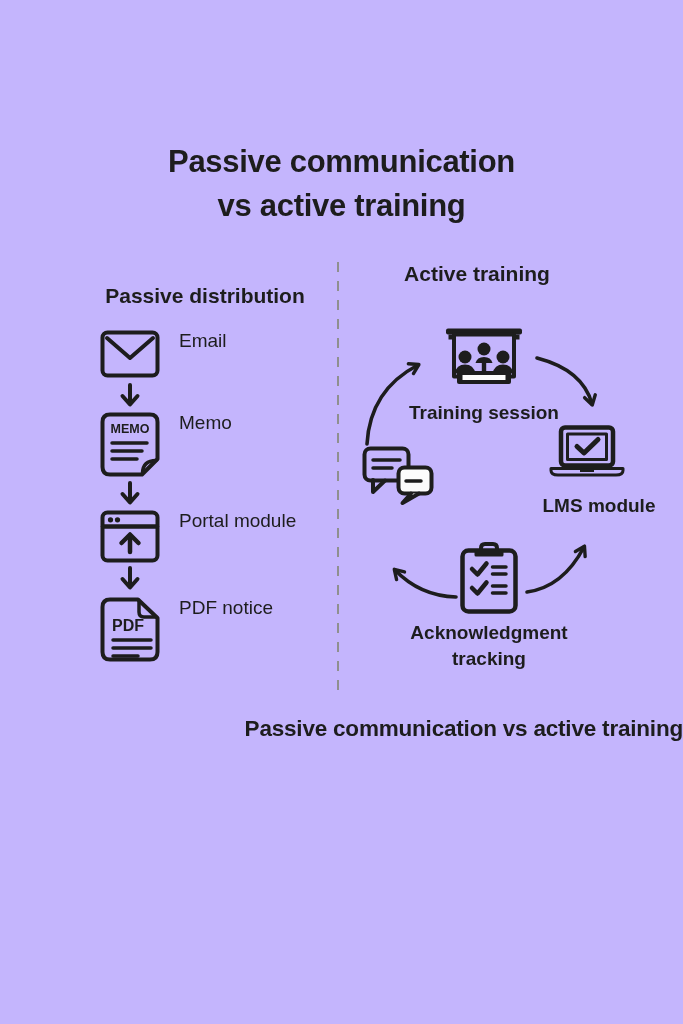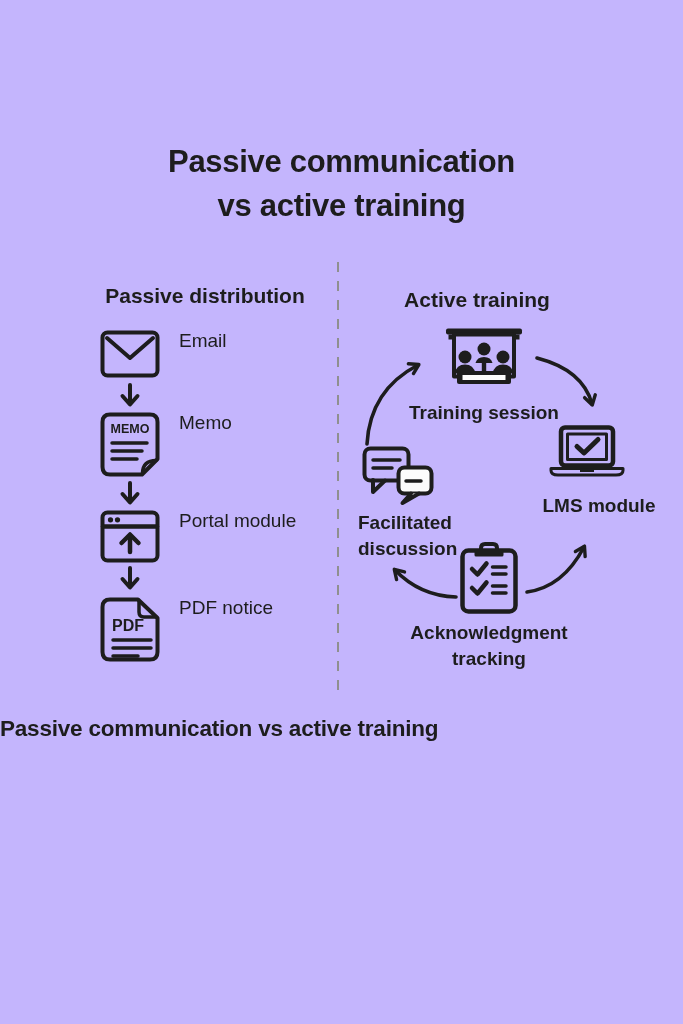--- a/index.html
+++ b/index.html
@@ -4,31 +4,31 @@
 <style>
   html,body{margin:0;padding:0;background:#fcfcfc;}
   .page{
     position:relative;width:683px;height:1024px;background:#c4b5fd;
     font-family:"Liberation Sans",sans-serif;color:#1d1d1d;overflow:hidden;
   }
   .title{position:absolute;top:140px;left:0;width:683px;text-align:center;
     font-size:31px;font-weight:bold;line-height:44px;letter-spacing:-0.3px;}
   .col-header{position:absolute;font-size:21px;font-weight:bold;text-align:center;width:274px;}
   .left-header{left:60px;top:276px;}
-  .right-header{left:340px;top:288px;}
+  .right-header{left:340px;top:262px;}
   .divider{position:absolute;left:337px;top:262px;width:2px;height:432px;
     background:repeating-linear-gradient(to bottom,#8f8f8f 0 10px,transparent 10px 19px);}
   .p-row{position:absolute;left:100px;display:flex;align-items:flex-start;gap:19px;}
   .p-label{font-size:19px;white-space:nowrap;}
   .dn-arrow{position:absolute;left:118px;}
   .node-icon{position:absolute;}
   .node-label{position:absolute;font-size:19px;line-height:26px;font-weight:bold;}
   .tc{text-align:center;}
   .arrows{position:absolute;left:0;top:0;pointer-events:none;}
-  .caption{position:absolute;top:716px;left:0;width:683px;text-align:left;
+  .caption{position:absolute;top:716px;left:0;width:683px;text-align:right;
     font-size:22.5px;font-weight:bold;letter-spacing:-0.2px;}
   svg{display:block;}
 </style>
 </head>
 <body>
 
 <div class="page">
 
   <header class="title">
     <div>Passive communication</div>
@@ -147,21 +147,20 @@
     <svg width="72" height="63" viewBox="0 0 72 63" fill="none" stroke="#1d1d1d" stroke-linecap="round" stroke-linejoin="round">
       <rect x="2.5" y="2.5" width="44" height="32" rx="6" stroke-width="4"></rect>
       <path d="M11 34 V46 L23 34.5" stroke-width="4"></path>
       <path d="M11 14 H38" stroke-width="3.5"></path>
       <path d="M11 22 H30" stroke-width="3.5"></path>
       <rect x="36.5" y="21.5" width="33" height="26" rx="6" fill="#fcfcfc" stroke-width="4"></rect>
       <path d="M49 47.5 L40.5 57 L57 47.5" fill="#fcfcfc" stroke-width="4"></path>
       <path d="M44 35 H59" stroke-width="3.5"></path>
     </svg>
   </span>
-  <div class="node-label" style="left:358px;top:510px;width:110px">Facilitated discussion</div>
 
   <span class="node-icon" style="left:460px;top:542px">
     <svg width="58" height="72" viewBox="0 0 58 72" fill="none" stroke="#1d1d1d" stroke-linecap="round" stroke-linejoin="round">
       <rect x="2.5" y="8.5" width="53" height="61" rx="6" stroke-width="4.5"></rect>
       <path d="M21 7 V6 Q21 2 25 2 H33 Q37 2 37 6 V7" stroke-width="4"></path>
       <rect x="14.5" y="7.5" width="29" height="7" rx="1.5" fill="#1d1d1d" stroke="none"></rect>
       <path d="M12 27 L17.5 32.5 L26.5 21.5" stroke-width="4.5"></path>
       <path d="M32.5 25 H46" stroke-width="3.5"></path>
       <path d="M32.5 32 H46" stroke-width="3.5"></path>
       <path d="M12 46 L17.5 51.5 L26.5 40.5" stroke-width="4.5"></path>

